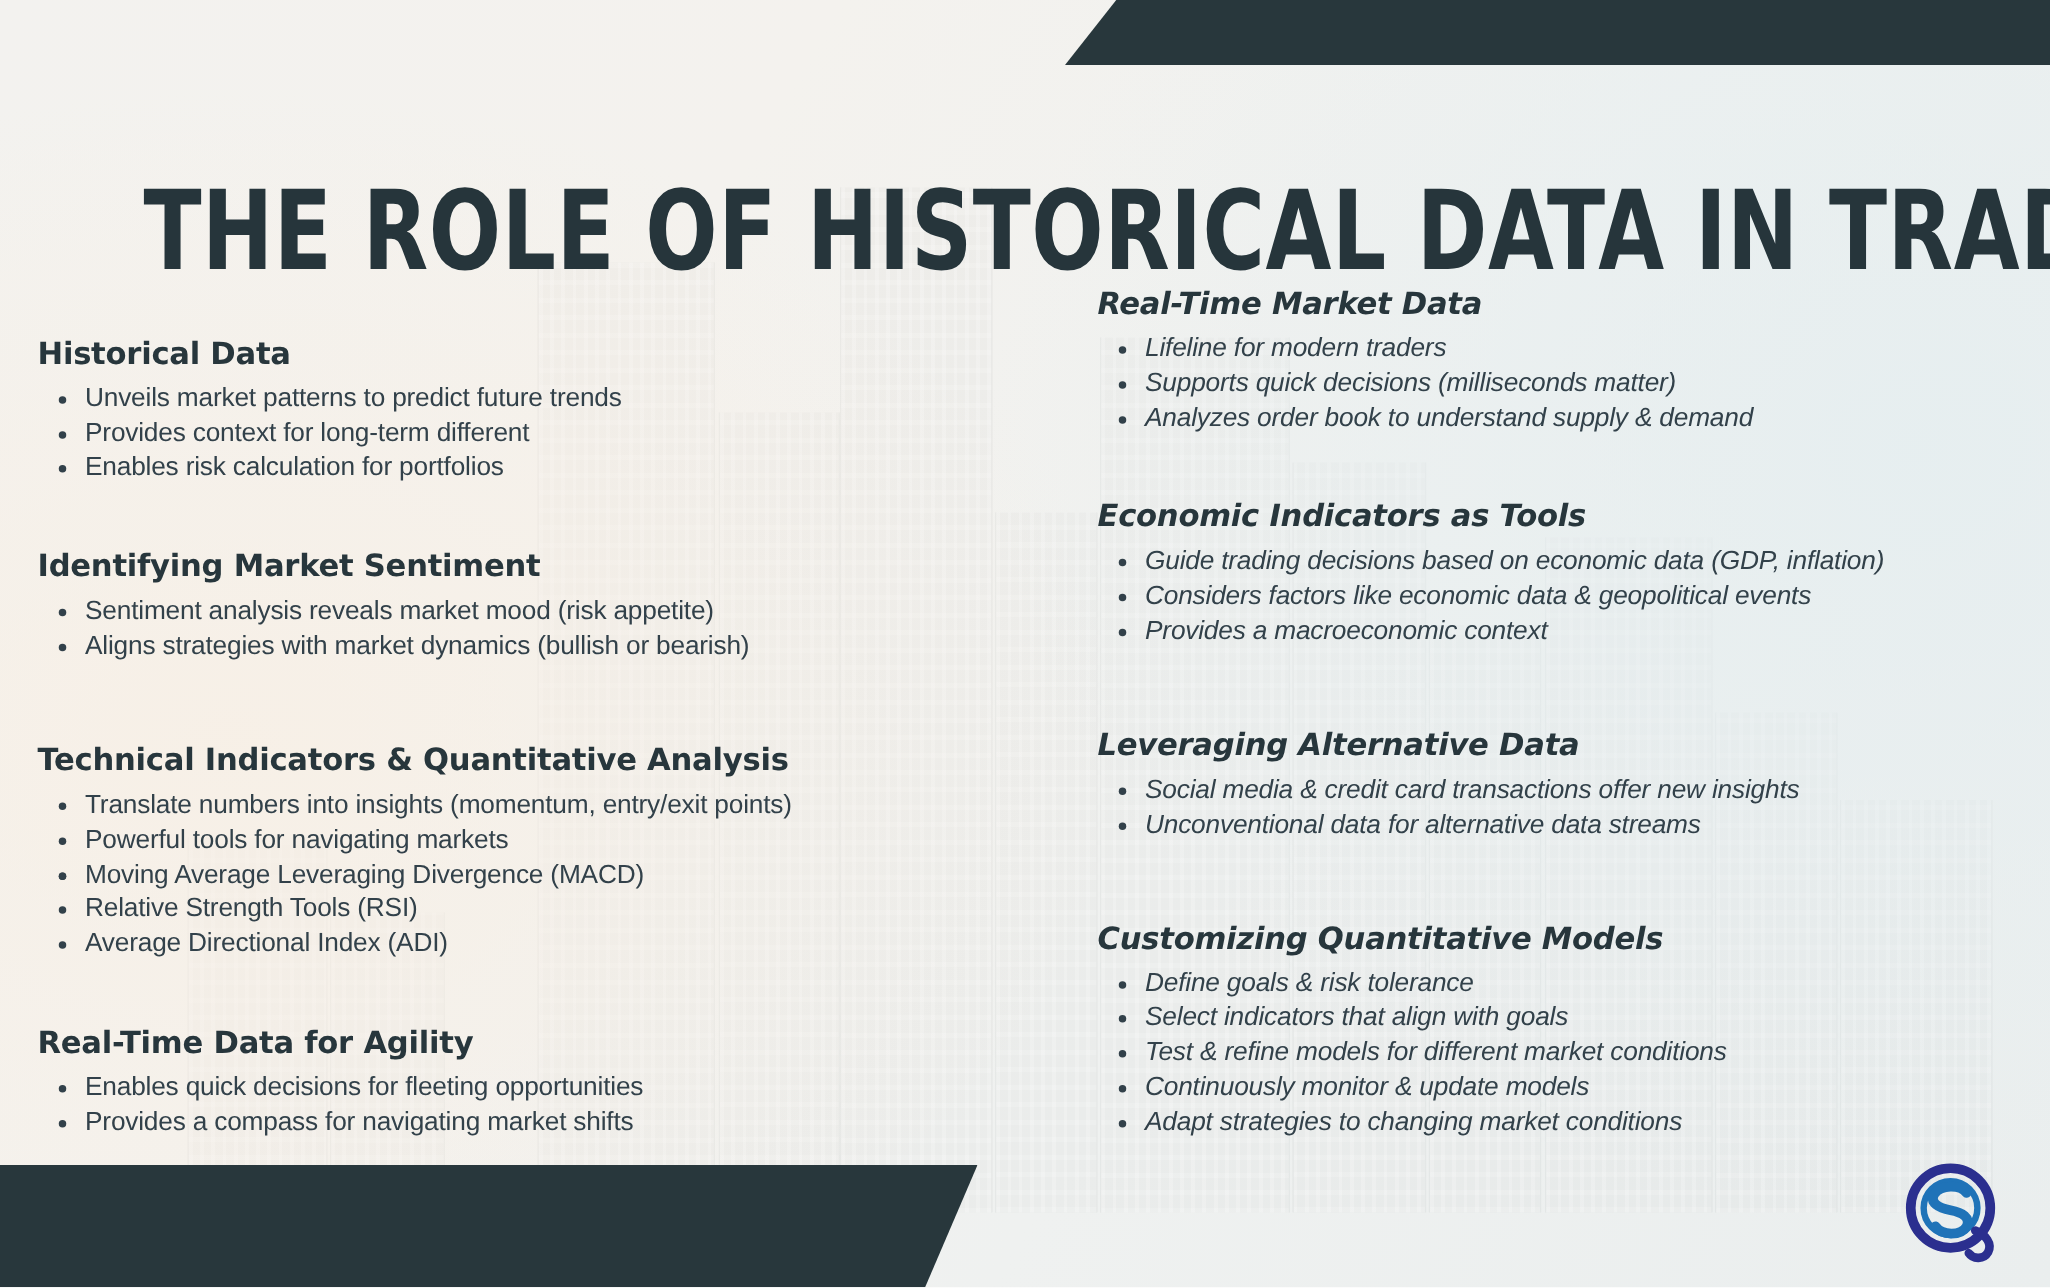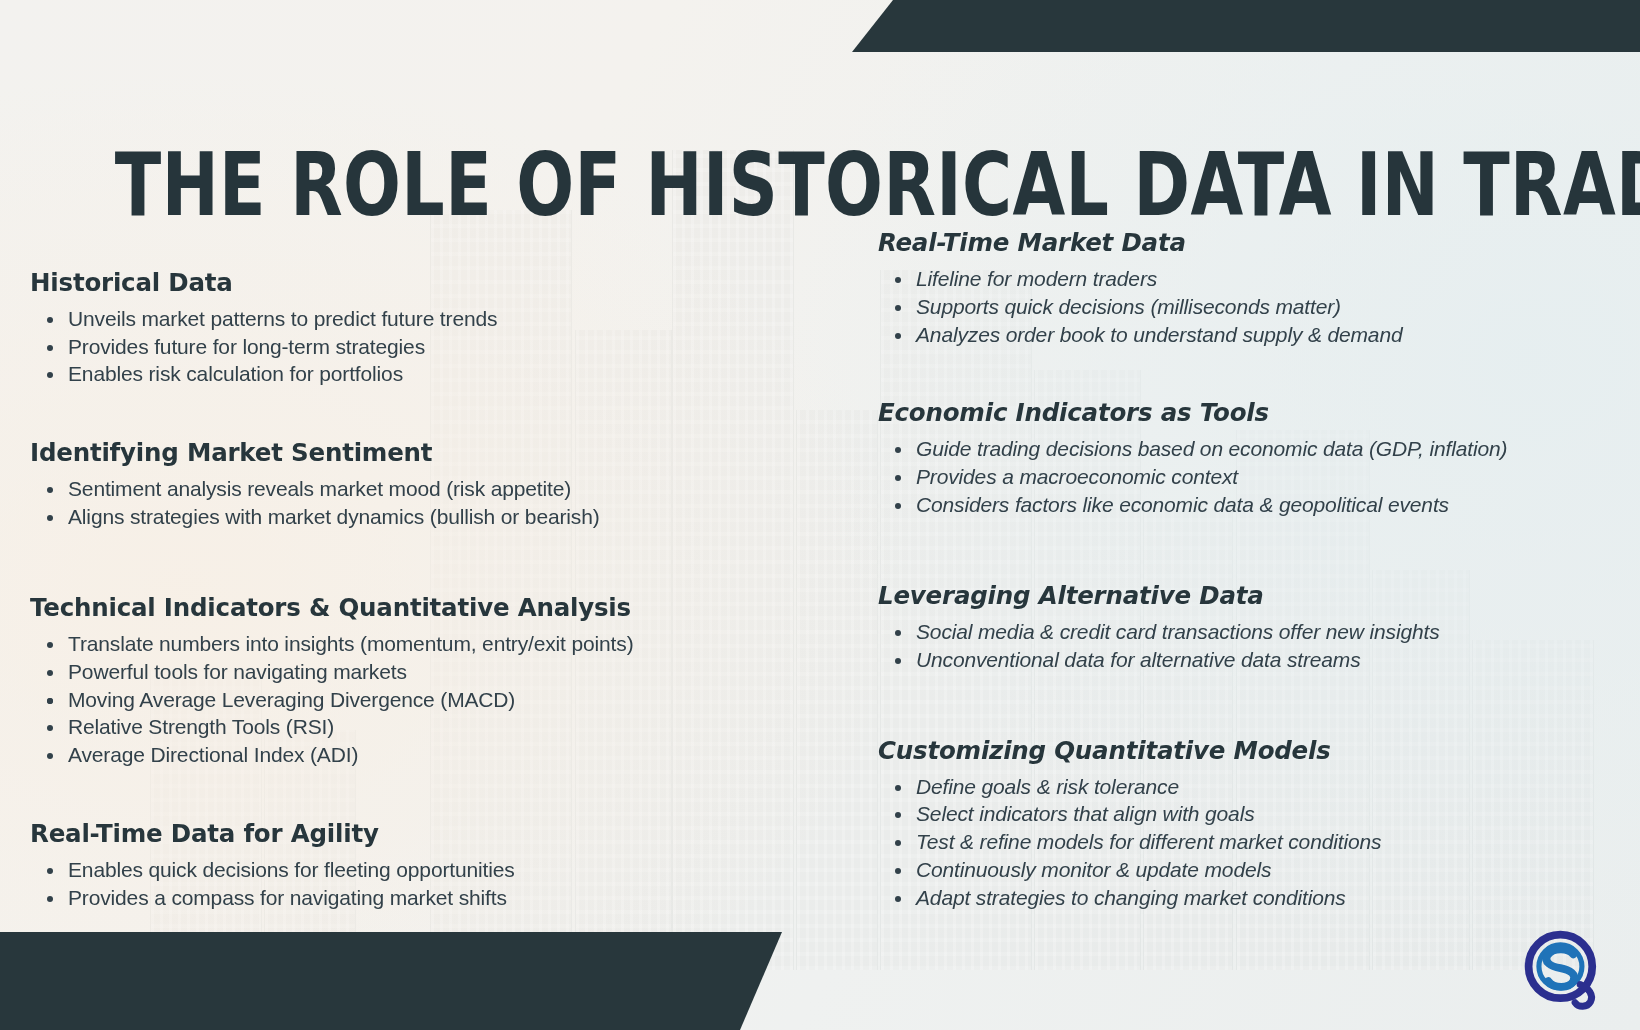--- a/index.html
+++ b/index.html
@@ -189,21 +189,21 @@
   <h1 class="title">THE ROLE OF HISTORICAL DATA IN TRADING</h1>
 
   <div class="columns">
 
     <div class="col left">
 
       <div class="section gap-lg">
         <h2 class="section-heading">Historical Data</h2>
         <ul class="bullets">
           <li><span class="bullet-dot"></span><span>Unveils market patterns to predict future trends</span></li>
-          <li><span class="bullet-dot"></span><span>Provides future for long-term strategies</span></li>
+          <li><span class="bullet-dot"></span><span>Provides context for long-term different</span></li>
           <li><span class="bullet-dot"></span><span>Enables risk calculation for portfolios</span></li>
         </ul>
       </div>
 
       <div class="section gap-xl">
         <h2 class="section-heading">Identifying Market Sentiment</h2>
         <ul class="bullets">
           <li><span class="bullet-dot"></span><span>Sentiment analysis reveals market mood (risk appetite)</span></li>
           <li><span class="bullet-dot"></span><span>Aligns strategies with market dynamics (bullish or bearish)</span></li>
         </ul>
@@ -239,22 +239,22 @@
           <li><span class="bullet-dot"></span><span>Lifeline for modern traders</span></li>
           <li><span class="bullet-dot"></span><span>Supports quick decisions (milliseconds matter)</span></li>
           <li><span class="bullet-dot"></span><span>Analyzes order book to understand supply &amp; demand</span></li>
         </ul>
       </div>
 
       <div class="section gap-xl">
         <h2 class="section-heading">Economic Indicators as Tools</h2>
         <ul class="bullets">
           <li><span class="bullet-dot"></span><span>Guide trading decisions based on economic data (GDP, inflation)</span></li>
+          <li><span class="bullet-dot"></span><span>Considers factors like economic data &amp; geopolitical events</span></li>
           <li><span class="bullet-dot"></span><span>Provides a macroeconomic context</span></li>
-          <li><span class="bullet-dot"></span><span>Considers factors like economic data &amp; geopolitical events</span></li>
         </ul>
       </div>
 
       <div class="section gap-xl">
         <h2 class="section-heading">Leveraging Alternative Data</h2>
         <ul class="bullets">
           <li><span class="bullet-dot"></span><span>Social media &amp; credit card transactions offer new insights</span></li>
           <li><span class="bullet-dot"></span><span>Unconventional data for alternative data streams</span></li>
         </ul>
       </div>

